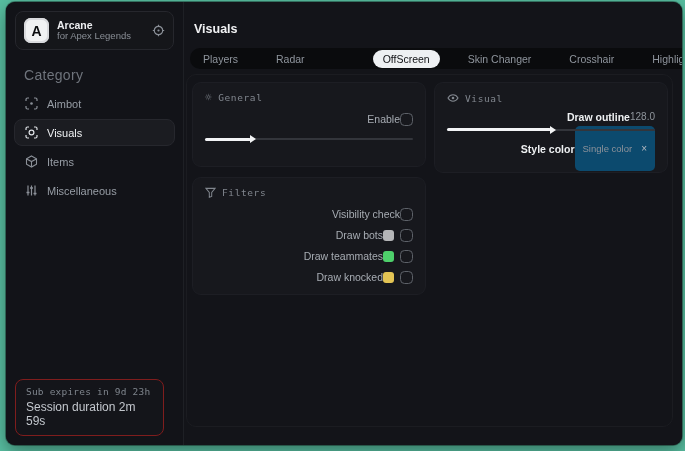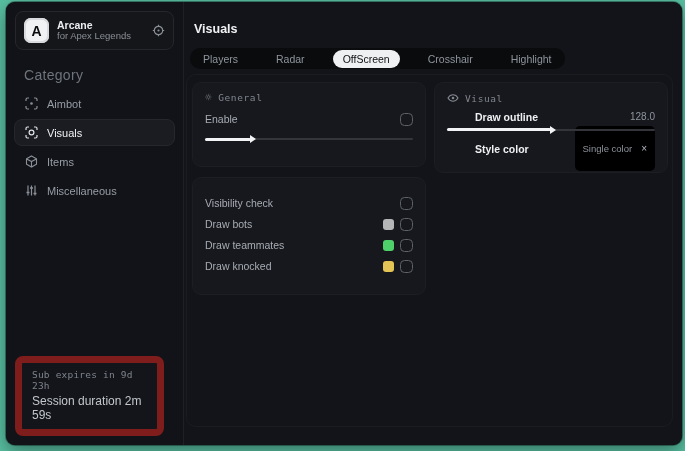--- a/index.html
+++ b/index.html
@@ -42,72 +42,72 @@
     display:flex; align-items:center; gap:9px;
     color:#979da5; font-size:11px; border:1px solid transparent; cursor:default;
   }
   .nav-item .nicon { display:flex; align-items:center; color:#8b9098; }
   .nav-item.selected {
     background:#1b1c21; border-color:#26272d; color:#eef0f2;
   }
   .nav-item.selected .nicon { color:#dfe2e6; }
   .sidebar-spacer { flex:1; }
   .footer-card {
-    margin:0 19px 9px 9px; border:7px solid #7f1d1d; border-radius:8px;
+    margin:0 19px 9px 9px; border:1px solid #7f1d1d; border-radius:8px;
     padding:6px 10px 7px 10px; background:#14151a;
   }
   .footer-line1 { font-family:"DejaVu Sans Mono", monospace; font-size:9.5px; color:#7e848c; letter-spacing:.2px; }
   .footer-line2 { font-size:12px; color:#c3c7cd; margin-top:3px; }
   
   .main { flex:1; position:relative; background:#131419; }
   .page-title { position:absolute; left:10px; top:20px; color:#f0f1f3; font-size:12.5px; font-weight:bold; }
   .tab-band {
     position:absolute; left:6px; top:46px; height:21px; border-radius:10px;
     background:#0a0b0d; display:inline-flex; align-items:center; padding:0 3px; gap:18px;
   }
   .tab {
     padding:3px 10px; border-radius:9px; font-size:10.5px; color:#8f959d; white-space:nowrap; cursor:default;
   }
-  .tab.selected { background:#eef0f2; color:#101114; }
+  .tab.selected { background:#eef0f2; color:#101114;margin-left:40px; }
   .content-outline {
     position:absolute; left:2px; top:72px; width:487px; height:353px;
     border:1px solid #1b1c21; border-radius:10px;
   }
   .panel {
     position:absolute; background:#17181d; border:1px solid #1d1e24; border-radius:9px;
     padding:9px 12px; display:flex; flex-direction:column;
   }
   .panel-general { left:8px;  top:80px;  width:234px; height:85px;  }
   .panel-filters { left:8px;  top:175px; width:234px; height:118px; }
   .panel-visual  { left:250px; top:80px; width:234px; height:91px;  }
   .panel-head {
     display:flex; align-items:center; gap:6px;
     font-family:"DejaVu Sans Mono", monospace; font-size:9.5px; color:#81868e; letter-spacing:.6px;
   }
   .panel-head .picon { display:flex; align-items:center; color:#81868e; font-size:11px; line-height:1; }
-  .row { display:flex; align-items:center; justify-content:space-between; min-height:14px; }
+  .row { display:flex; align-items:center; justify-content:flex-end; min-height:14px; }
   .row-label  { font-size:10.5px; color:#a7acb3; }
   .row-label.strong { color:#eef0f2; font-weight:bold;padding-left:28px; }
   .row-value { font-size:10px; color:#8f959c; }
   .row-right { display:flex; align-items:center; gap:6px; }
   .checkbox {
     width:13px; height:13px; border:1.4px solid #5d6168; border-radius:4.5px; background:transparent;
   }
   .swatch { width:11px; height:11px; border-radius:3px; }
   .slider { position:relative; height:8px; margin-top:2px; }
   .slider-track { position:absolute; left:0; right:0; top:3px; height:2px; background:#33353b; border-radius:1px; }
   .slider-fill  { position:absolute; left:0; top:2.5px; height:3px; background:#f2f3f5; border-radius:2px; }
   .slider-arrow {
     position:absolute; right:-5px; top:50%; transform:translateY(-50%);
     width:0; height:0; border-left:6px solid #f2f3f5;
     border-top:4px solid transparent; border-bottom:4px solid transparent;
   }
   .chip {
-    display:flex; align-items:center; gap:9px; background:#000000; border-radius:5px;
-    padding:17px 8px; font-size:9.5px; color:#8d929a;margin-left:20px;
+    display:flex; align-items:center; gap:9px; background:#0c4a6e; border-radius:5px;
+    padding:17px 8px; font-size:9.5px; color:#8d929a;
   }
   .chip-x { color:#b6bac1; font-size:10px; cursor:default; }
   .gap2 { height:9px; } .gap3 { height:7px; }
   svg { display:block; }
 </style>
 </head>
 <body>
 
 <div class="window">
 
@@ -182,20 +182,21 @@
   </div>
 
   <div class="main">
 
     <div class="page-title">Visuals</div>
 
     <div class="tab-band">
       <div class="tab">Players</div>
       <div class="tab">Radar</div>
       <div class="tab selected">OffScreen</div>
+      <div class="tab">Skin Changer</div>
       <div class="tab">Crosshair</div>
       <div class="tab">Highlight</div>
     </div>
 
     <div class="content-outline"></div>
 
     <div class="panel panel-general">
       <div class="panel-head">
         <span class="picon">☼</span>
         <span>General</span>
@@ -208,20 +209,28 @@
       <div class="gap3"></div>
       <div class="slider">
         <div class="slider-track"></div>
         <div class="slider-fill" style="width: 22%;">
           <span class="slider-arrow"></span>
         </div>
       </div>
     </div>
 
     <div class="panel panel-filters">
+      <div class="panel-head">
+        <span class="picon">
+          <svg width="11" height="11" viewBox="0 0 12 12" fill="none" stroke="currentColor" stroke-width="1.1">
+            <path d="M1 1.5h10L7.3 6v4.2L4.7 11.2V6Z"></path>
+          </svg>
+        </span>
+        <span>Filters</span>
+      </div>
       <div class="gap2"></div>
       <div class="row">
         <span class="row-label">Visibility check</span>
         <span class="checkbox"></span>
       </div>
       <div class="gap3"></div>
       <div class="row">
         <span class="row-label">Draw bots</span>
         <span class="row-right">
           <span class="swatch" style="background: rgb(180, 181, 183);"></span>

